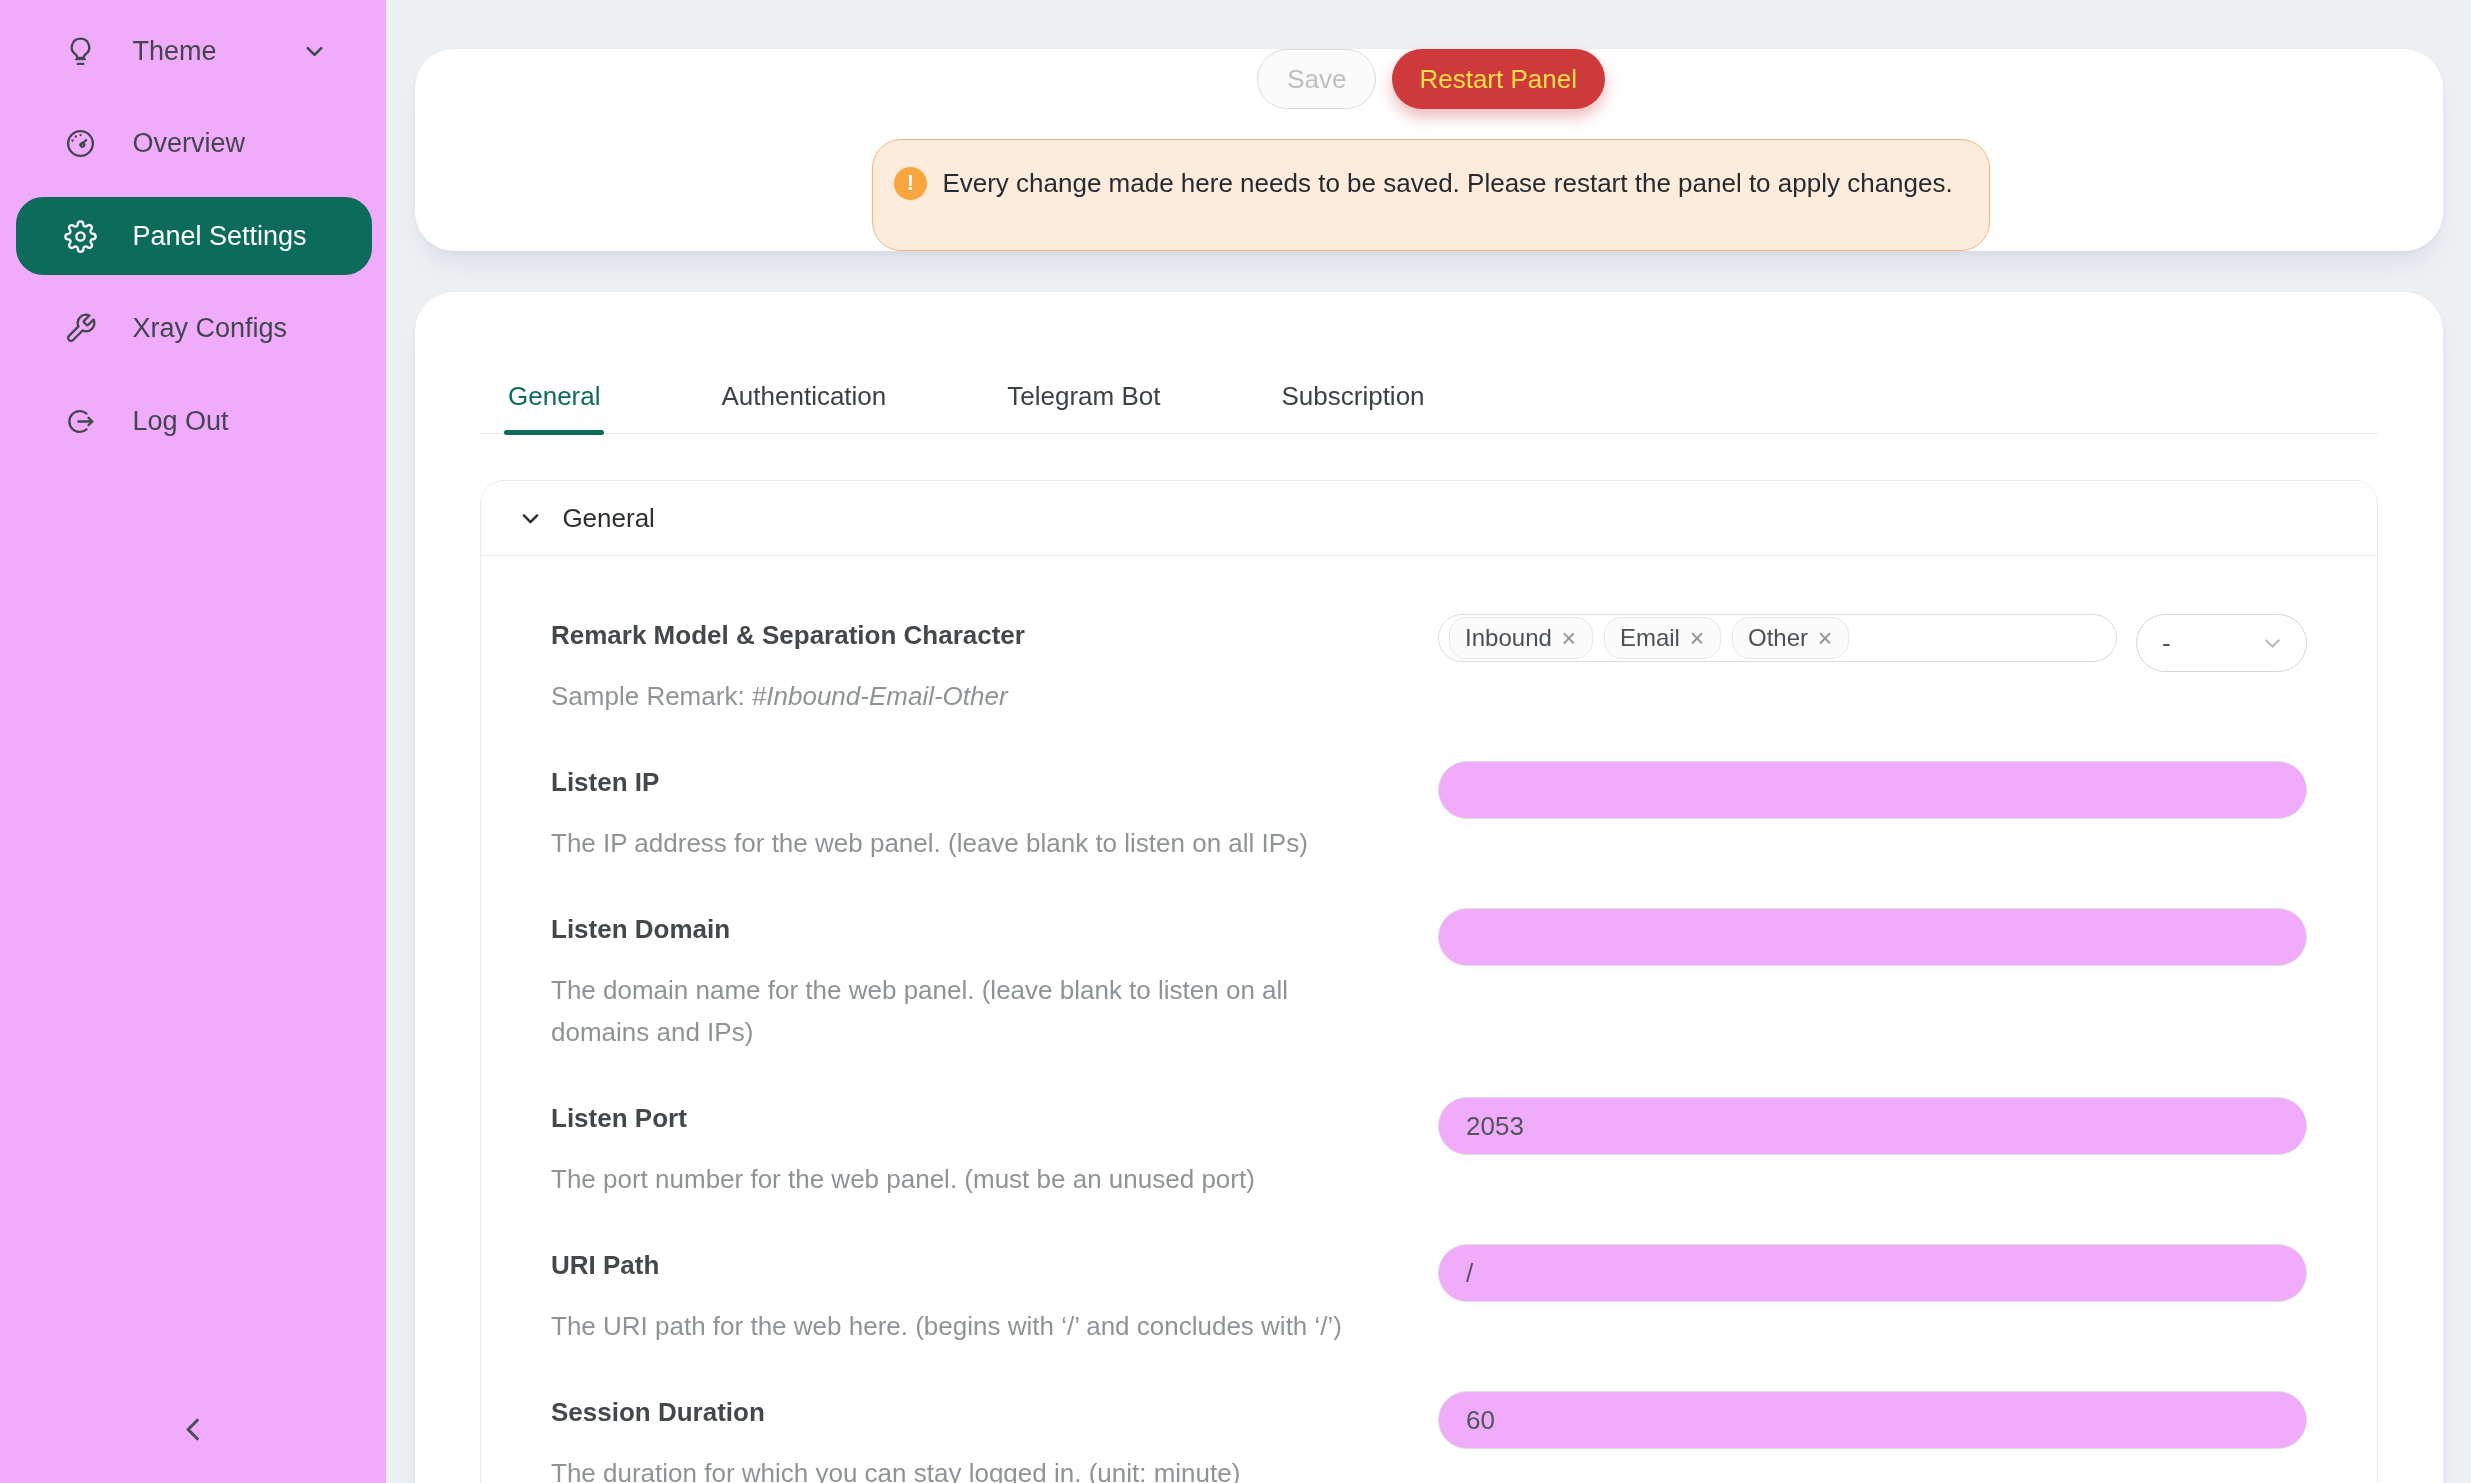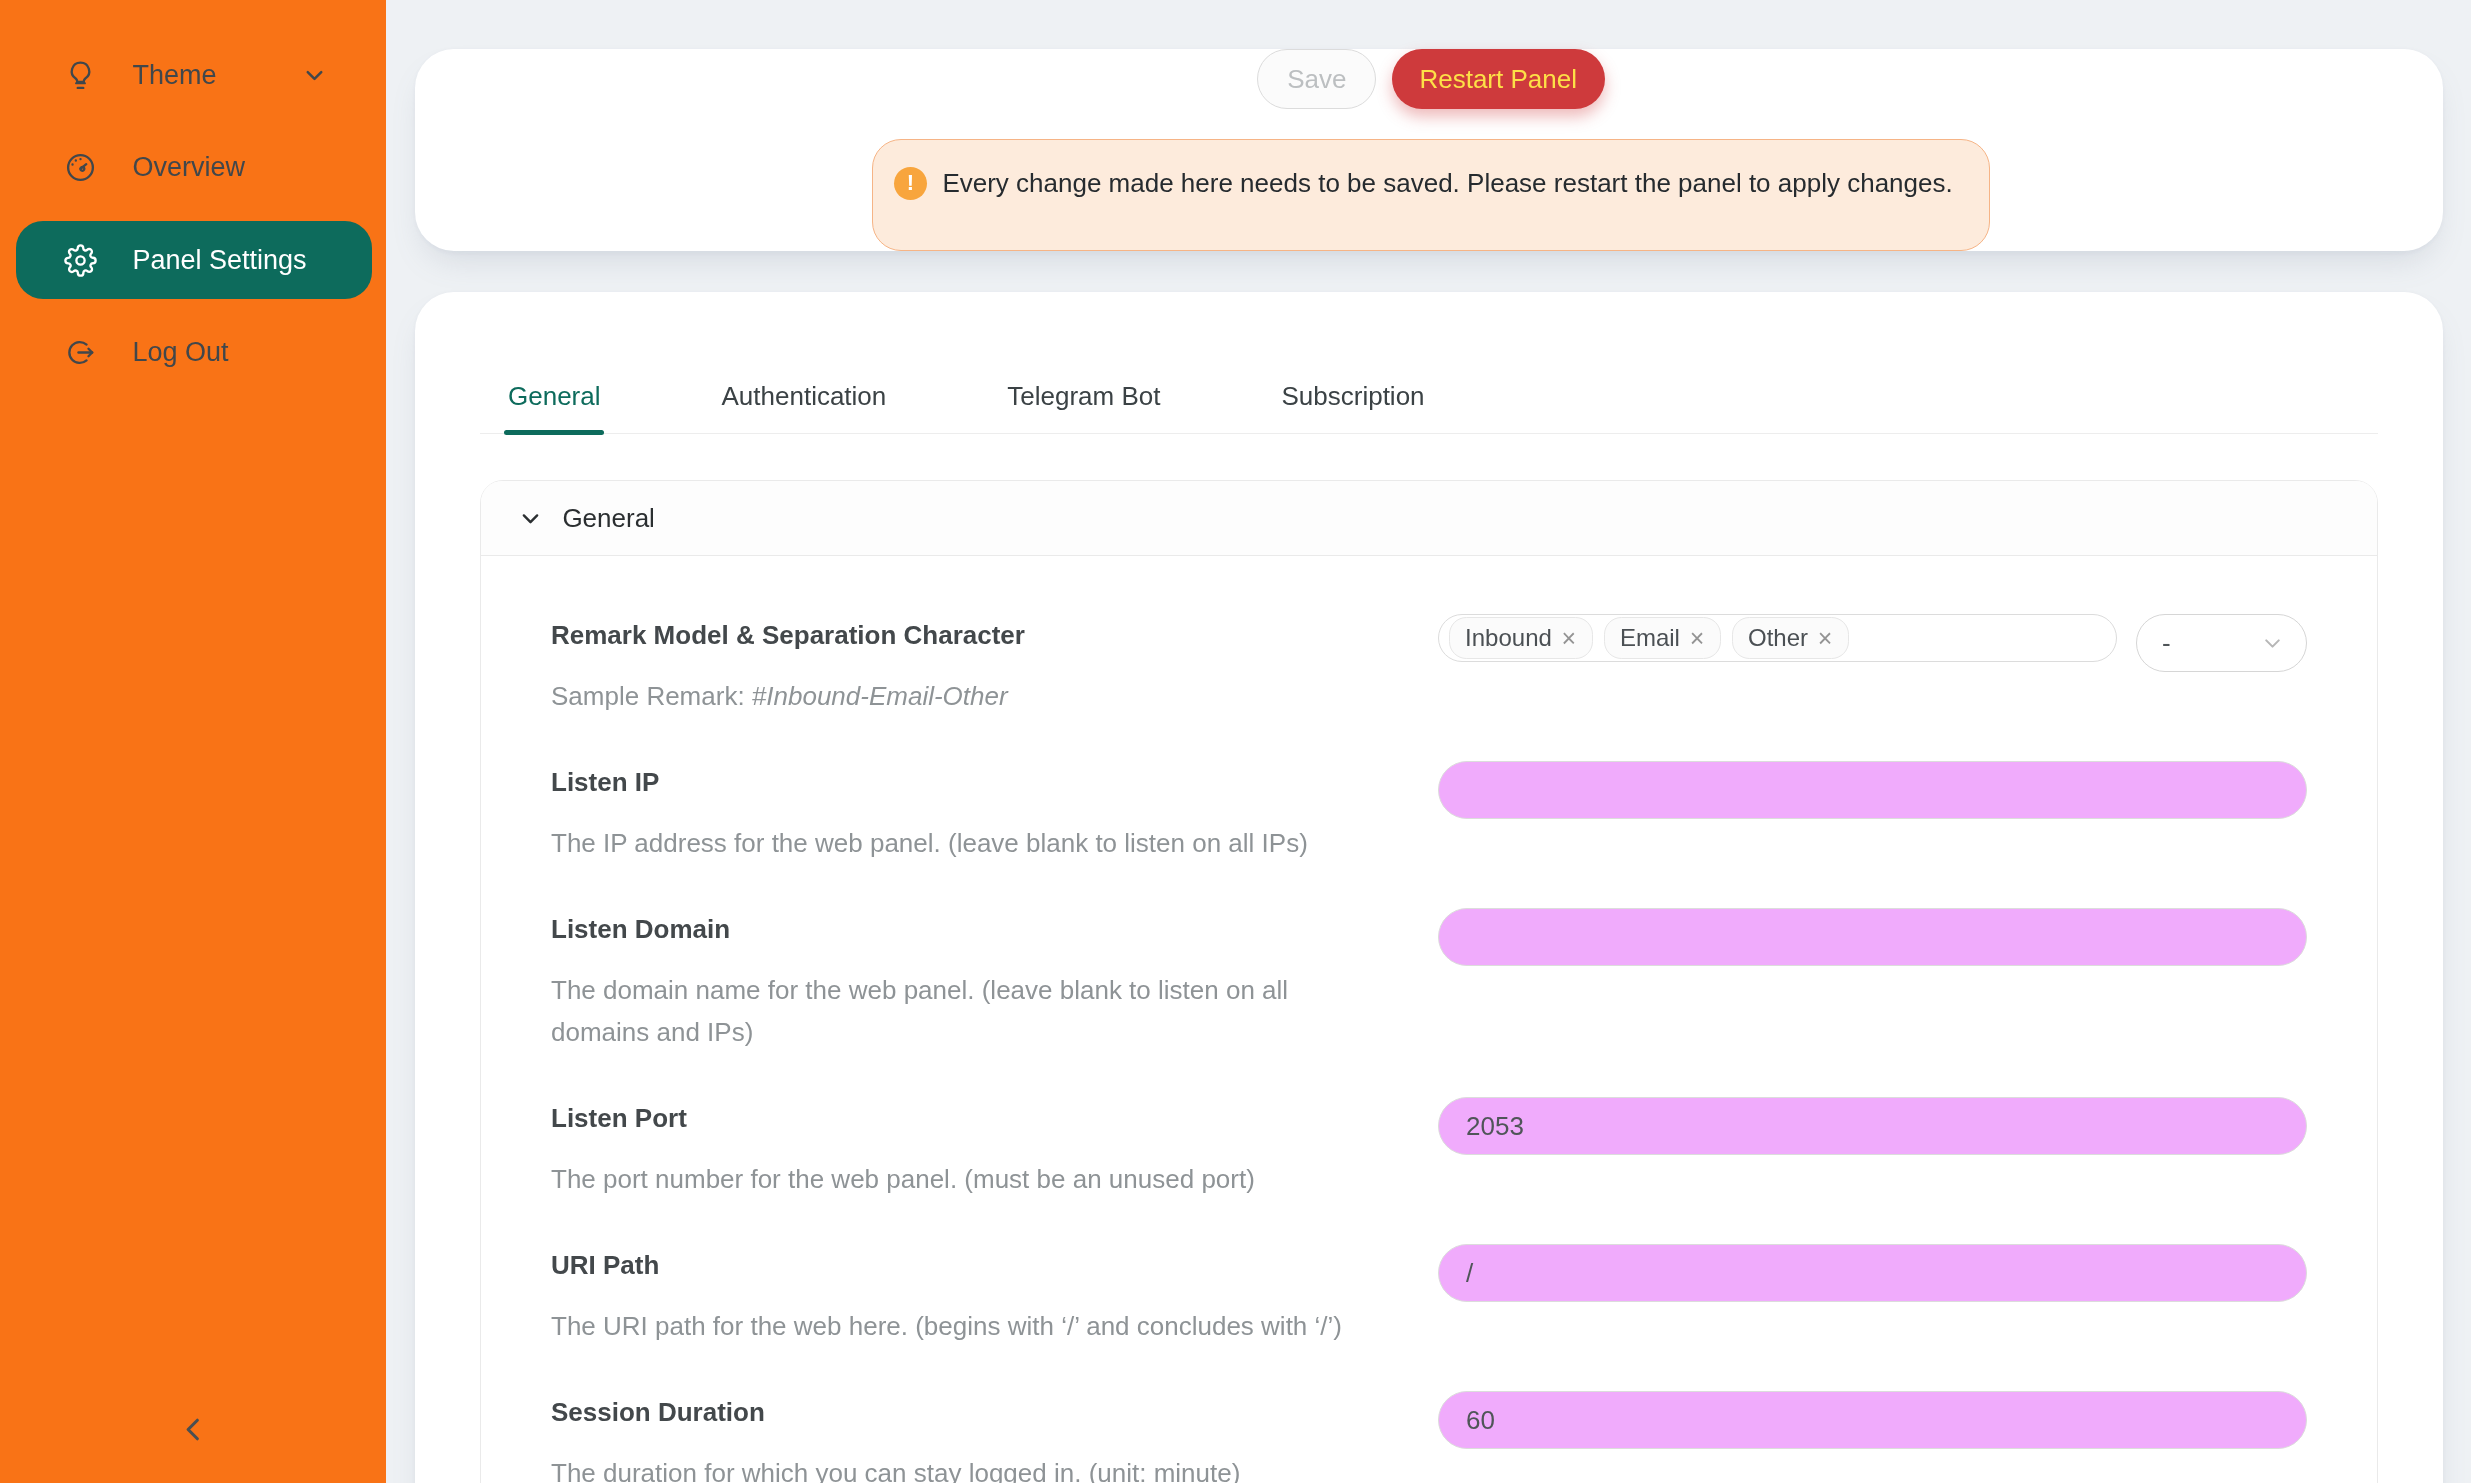--- a/index.html
+++ b/index.html
@@ -18,21 +18,21 @@
   body{
     width:2472px;height:1483px;overflow:hidden;
     background:var(--page-bg);
     font-family:"Liberation Sans","DejaVu Sans",sans-serif;
     color:var(--text-dark);
     -webkit-font-smoothing:antialiased;
   }
   
   .sidebar{
     position:fixed;left:0;top:0;width:386px;height:1483px;
-    background:#f97316;padding-top:36px;
+    background:#f0abfc;padding-top:12px;
   }
   .nav-item{
     position:relative;height:78px;margin:14.5px 14.5px 0 16.4px;
     display:flex;align-items:center;border-radius:27px;
     color:#41474b;font-size:27px;cursor:pointer;
   }
   .nav-item:first-child{margin-top:0;}
   .nav-item .nicon{width:33px;height:33px;margin-left:48px;flex:0 0 33px;display:flex;align-items:center;}
   .nav-item .nlabel{margin-left:35px;white-space:nowrap;}
   .nav-item.active{background:var(--accent);color:#ffffff;}
@@ -172,20 +172,28 @@
   <div class="nav-item active">
     <span class="nicon">
       <svg class="ico" viewBox="0 0 24 24">
           <circle cx="12" cy="12" r="3"></circle>
           <path d="M19.4 15a1.65 1.65 0 0 0 .33 1.82l.06.06a2 2 0 0 1 0 2.83 2 2 0 0 1-2.83 0l-.06-.06a1.65 1.65 0 0 0-1.82-.33 1.65 1.65 0 0 0-1 1.51V21a2 2 0 0 1-2 2 2 2 0 0 1-2-2v-.09A1.65 1.65 0 0 0 9 19.4a1.65 1.65 0 0 0-1.82.33l-.06.06a2 2 0 0 1-2.83 0 2 2 0 0 1 0-2.83l.06-.06a1.65 1.65 0 0 0 .33-1.82 1.65 1.65 0 0 0-1.51-1H3a2 2 0 0 1-2-2 2 2 0 0 1 2-2h.09A1.65 1.65 0 0 0 4.6 9a1.65 1.65 0 0 0-.33-1.82l-.06-.06a2 2 0 0 1 0-2.83 2 2 0 0 1 2.83 0l.06.06a1.65 1.65 0 0 0 1.82.33H9a1.65 1.65 0 0 0 1-1.51V3a2 2 0 0 1 2-2 2 2 0 0 1 2 2v.09a1.65 1.65 0 0 0 1 1.51 1.65 1.65 0 0 0 1.82-.33l.06-.06a2 2 0 0 1 2.83 0 2 2 0 0 1 0 2.83l-.06.06a1.65 1.65 0 0 0-.33 1.82V9a1.65 1.65 0 0 0 1.51 1H21a2 2 0 0 1 2 2 2 2 0 0 1-2 2h-.09a1.65 1.65 0 0 0-1.51 1z"></path>
         </svg>
     </span>
     <span class="nlabel">Panel Settings</span>
   </div>
 
+  <div class="nav-item">
+    <span class="nicon">
+      <svg class="ico" viewBox="0 0 24 24">
+          <path d="M14.7 6.3a1 1 0 0 0 0 1.4l1.6 1.6a1 1 0 0 0 1.4 0l3.77-3.77a6 6 0 0 1-7.94 7.94l-6.91 6.91a2.12 2.12 0 0 1-3-3l6.91-6.91a6 6 0 0 1 7.94-7.94l-3.76 3.76z"></path>
+        </svg>
+    </span>
+    <span class="nlabel">Xray Configs</span>
+  </div>
 
   <div class="nav-item">
     <span class="nicon">
       <svg class="ico" viewBox="0 0 24 24">
           <path d="M16.4 6.2A7.6 7.6 0 1 0 16.4 17.8"></path>
           <path d="M10.5 12h10"></path>
           <path d="M17.8 9.3l2.7 2.7-2.7 2.7"></path>
         </svg>
     </span>
     <span class="nlabel">Log Out</span>

